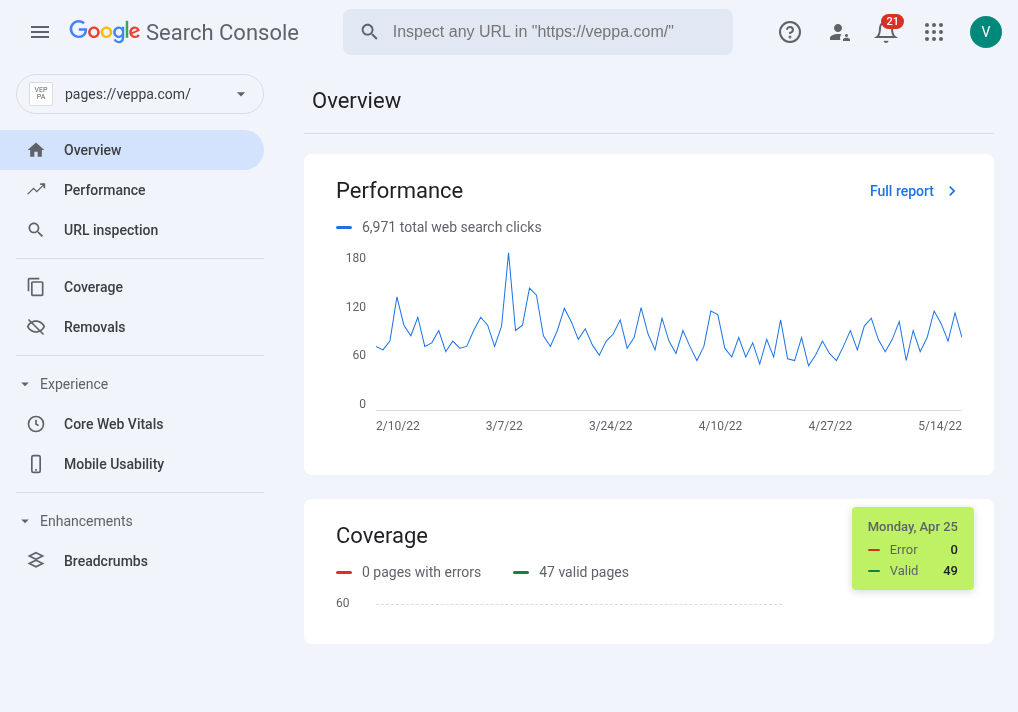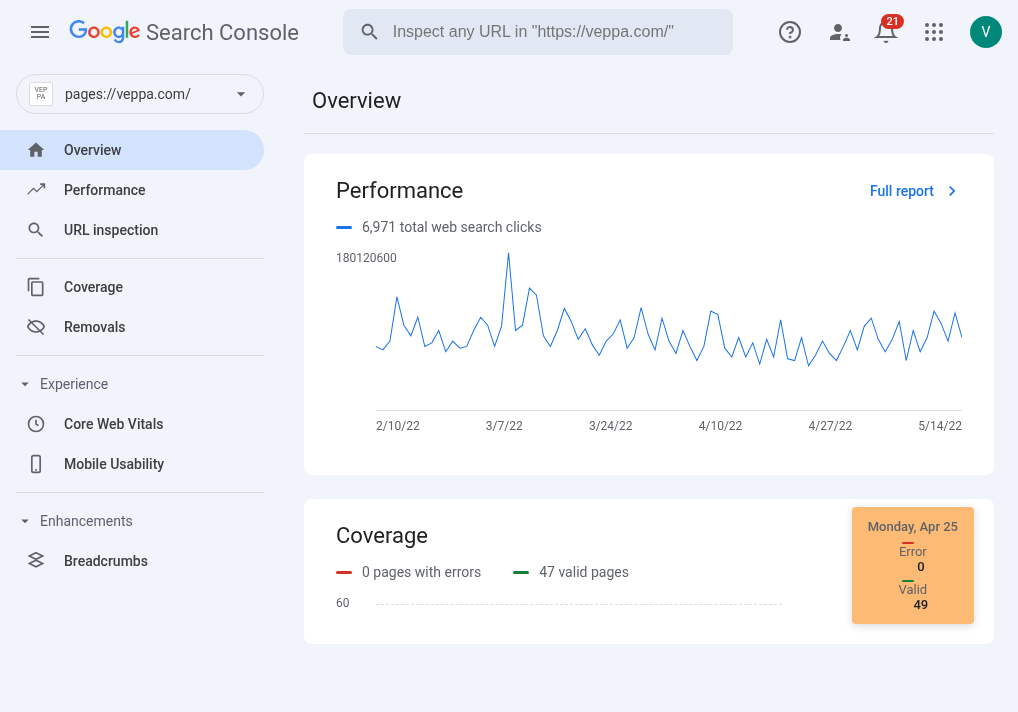--- a/index.html
+++ b/index.html
@@ -31,26 +31,26 @@
 .page-title { font-size: 22px; color: #202124; padding: 24px 8px 20px 8px; }
 .title-divider { border-top: 1px solid #dadce0; margin-bottom: 20px; }
 .card { background: #fff; border-radius: 8px; padding: 24px 32px; margin-bottom: 24px; position: relative; }
 .card-header { display: flex; align-items: center; justify-content: space-between; margin-bottom: 16px; }
 .card-title { font-size: 22px; color: #202124; font-weight: 400; }
 .full-report { color: #1a73e8; font-size: 14px; font-weight: 500; cursor: pointer; display: flex; align-items: center; gap: 8px; }
 .legend { display: flex; gap: 32px; margin-bottom: 16px; }
 .legend-item { display: flex; align-items: center; font-size: 14px; color: #5f6368; }
 .legend-dash { width: 16px; height: 3px; border-radius: 2px; margin-right: 10px; }
 .chart { position: relative; height: 200px; }
-.y-labels { position: absolute; left: 0; top: 0; height: 160px; display: flex; flex-direction: row; justify-content: space-between; text-align: right; width: 30px; font-size: 12px; color: #5f6368; }
+.y-labels { position: absolute; left: 0; top: 0; height: 160px; display: flex; flex-direction: column; justify-content: space-between; text-align: right; width: 30px; font-size: 12px; color: #5f6368; }
 .plot { position: absolute; left: 40px; right: 0; top: 0; height: 160px; border-bottom: 1px solid #dadce0; }
 .x-labels { position: absolute; left: 40px; right: 0; top: 168px; display: flex; justify-content: space-between; font-size: 12px; color: #5f6368; }
-.tooltip { position: absolute; background: #fdba74; border-radius: 4px; box-shadow: 0 2px 8px rgba(0,0,0,0.15); padding: 12px 16px; font-size: 13px; min-width: 120px; }
+.tooltip { position: absolute; background: #bef264; border-radius: 4px; box-shadow: 0 2px 8px rgba(0,0,0,0.15); padding: 12px 16px; font-size: 13px; min-width: 120px; }
 .tooltip-title { color: #5f6368; font-weight: 500; margin-bottom: 8px; }
-.tooltip-row { display: flex; align-items: center; justify-content: space-between; margin-top: 6px; flex-direction: column; }
+.tooltip-row { display: flex; align-items: center; justify-content: space-between; margin-top: 6px; }
 .tooltip-dash { width: 12px; height: 2px; border-radius: 1px; margin-right: 10px; }
 .tooltip-label { color: #5f6368; flex: 1; }
 .tooltip-value { color: #202124; font-weight: 500; margin-left: 16px; }
 svg.glogo { height: 24px; }
 </style>
 </head>
 <body>
 
 <div class="header">
   <div class="menu-btn">

